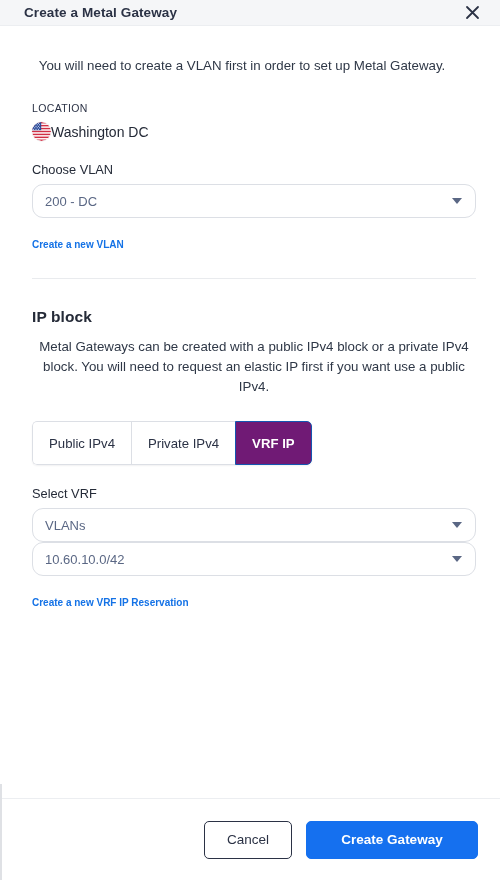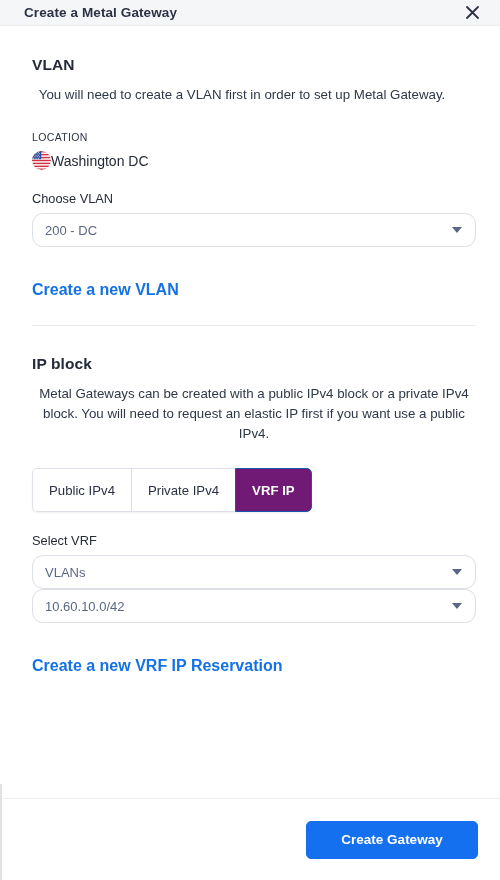--- a/index.html
+++ b/index.html
@@ -148,25 +148,25 @@
     transform: translateY(-50%);
     width: 0;
     height: 0;
     border-left: 5px solid transparent;
     border-right: 5px solid transparent;
     border-top: 6px solid #5a6784;
   }
 
   .link {
     display: inline-block;
-    font-size: 16px;
+    font-size: 10px;
     font-weight: bold;
     color: #1472e6;
     text-decoration: none;
-    margin-top: 34px;
+    margin-top: 21px;
     cursor: pointer;
   }
 
   .divider {
     height: 1px;
     background: #e9ebee;
     margin: 26px 0 0 0;
     width: 100%;
   }
 
@@ -269,21 +269,20 @@
     <button class="close-btn">
       <svg width="15" height="15" viewBox="0 0 15 15" aria-hidden="true">
         <path d="M2 2 L13 13 M13 2 L2 13" stroke="#2b3245" stroke-width="1.8" stroke-linecap="round"></path>
       </svg>
     </button>
   </div>
 
   <div class="modal-body">
 
     <div>
-      <h2 class="section-title">VLAN</h2>
       <p class="section-desc">You will need to create a VLAN first in order to set up Metal Gateway.</p>
 
       <div class="field-label">LOCATION</div>
 
       <div class="location-row">
         <span class="flag">
           <svg width="19" height="19" viewBox="0 0 19 19" aria-hidden="true">
             <defs>
               <clipPath id="flagclip">
                   <circle cx="9.5" cy="9.5" r="9.5"></circle>
@@ -353,17 +352,18 @@
         <span class="select-value">10.60.10.0/42</span>
         <span class="caret"></span>
       </div>
 
       <a class="link">Create a new VRF IP Reservation</a>
     </div>
 
   </div>
 
   <div class="modal-footer">
+    <button class="btn btn-cancel">Cancel</button>
     <button class="btn btn-primary">Create Gateway</button>
   </div>
 
   <div class="left-edge"></div>
 </div>
 
 </body></html>

